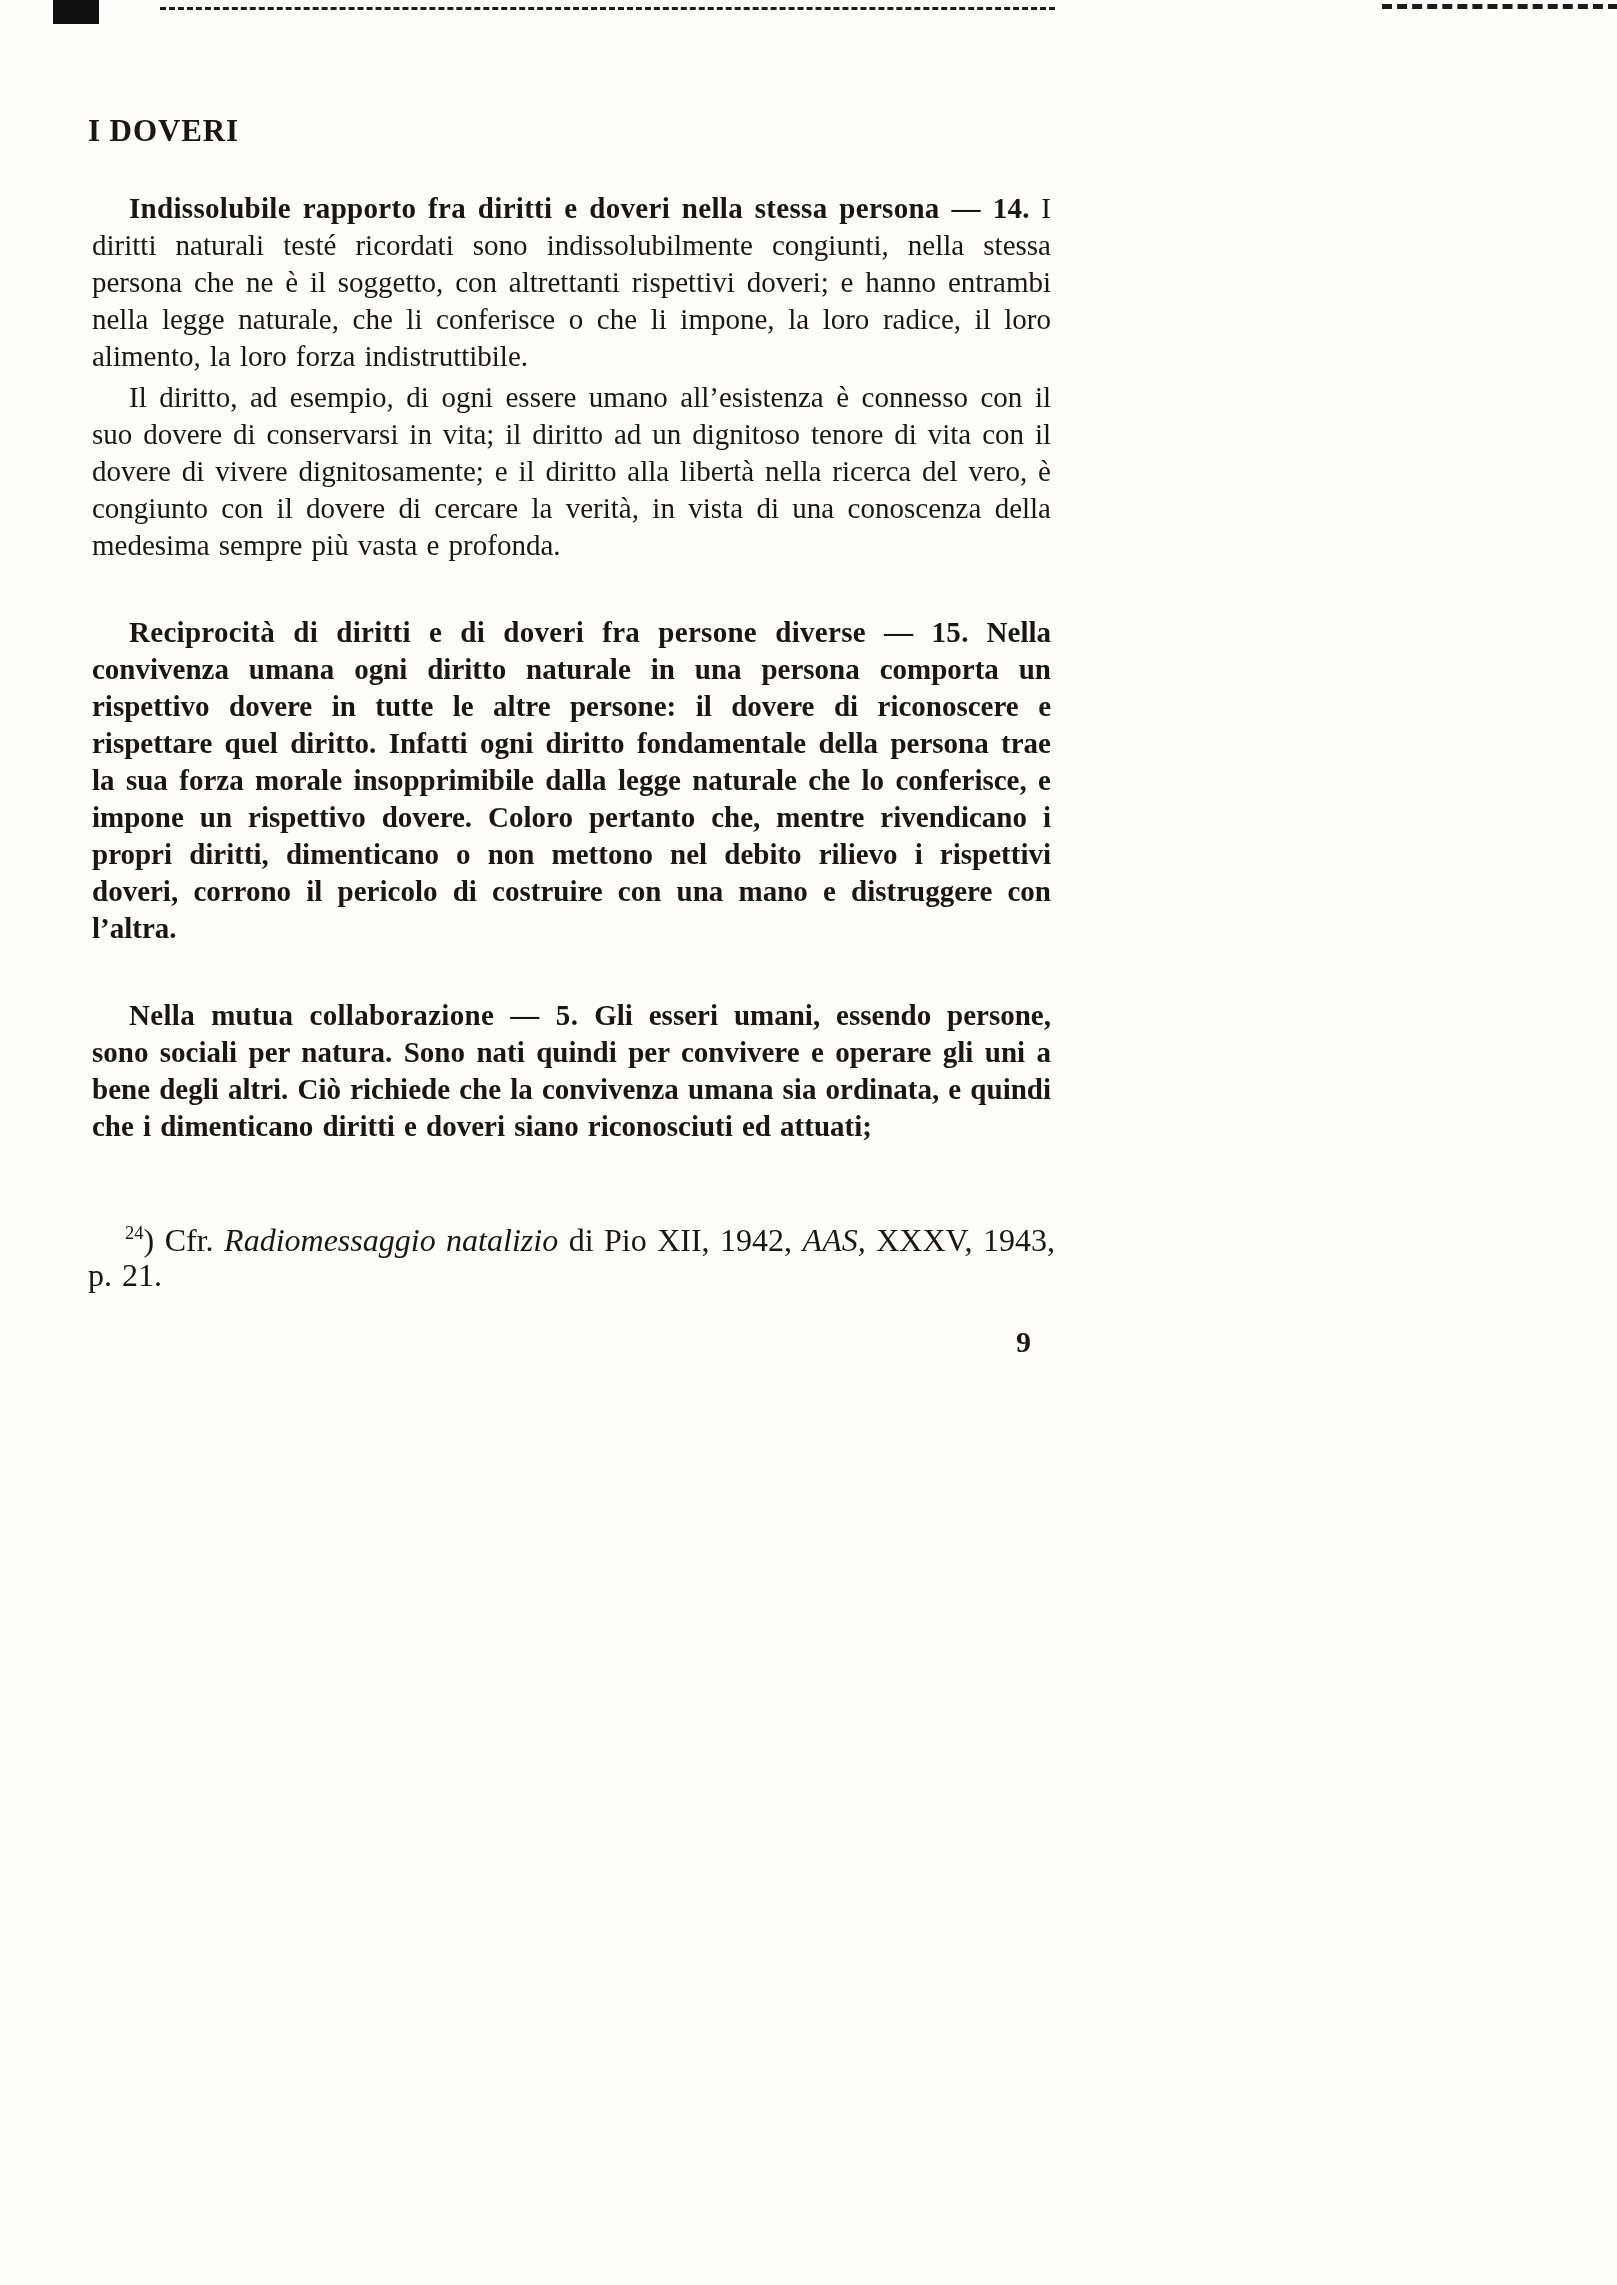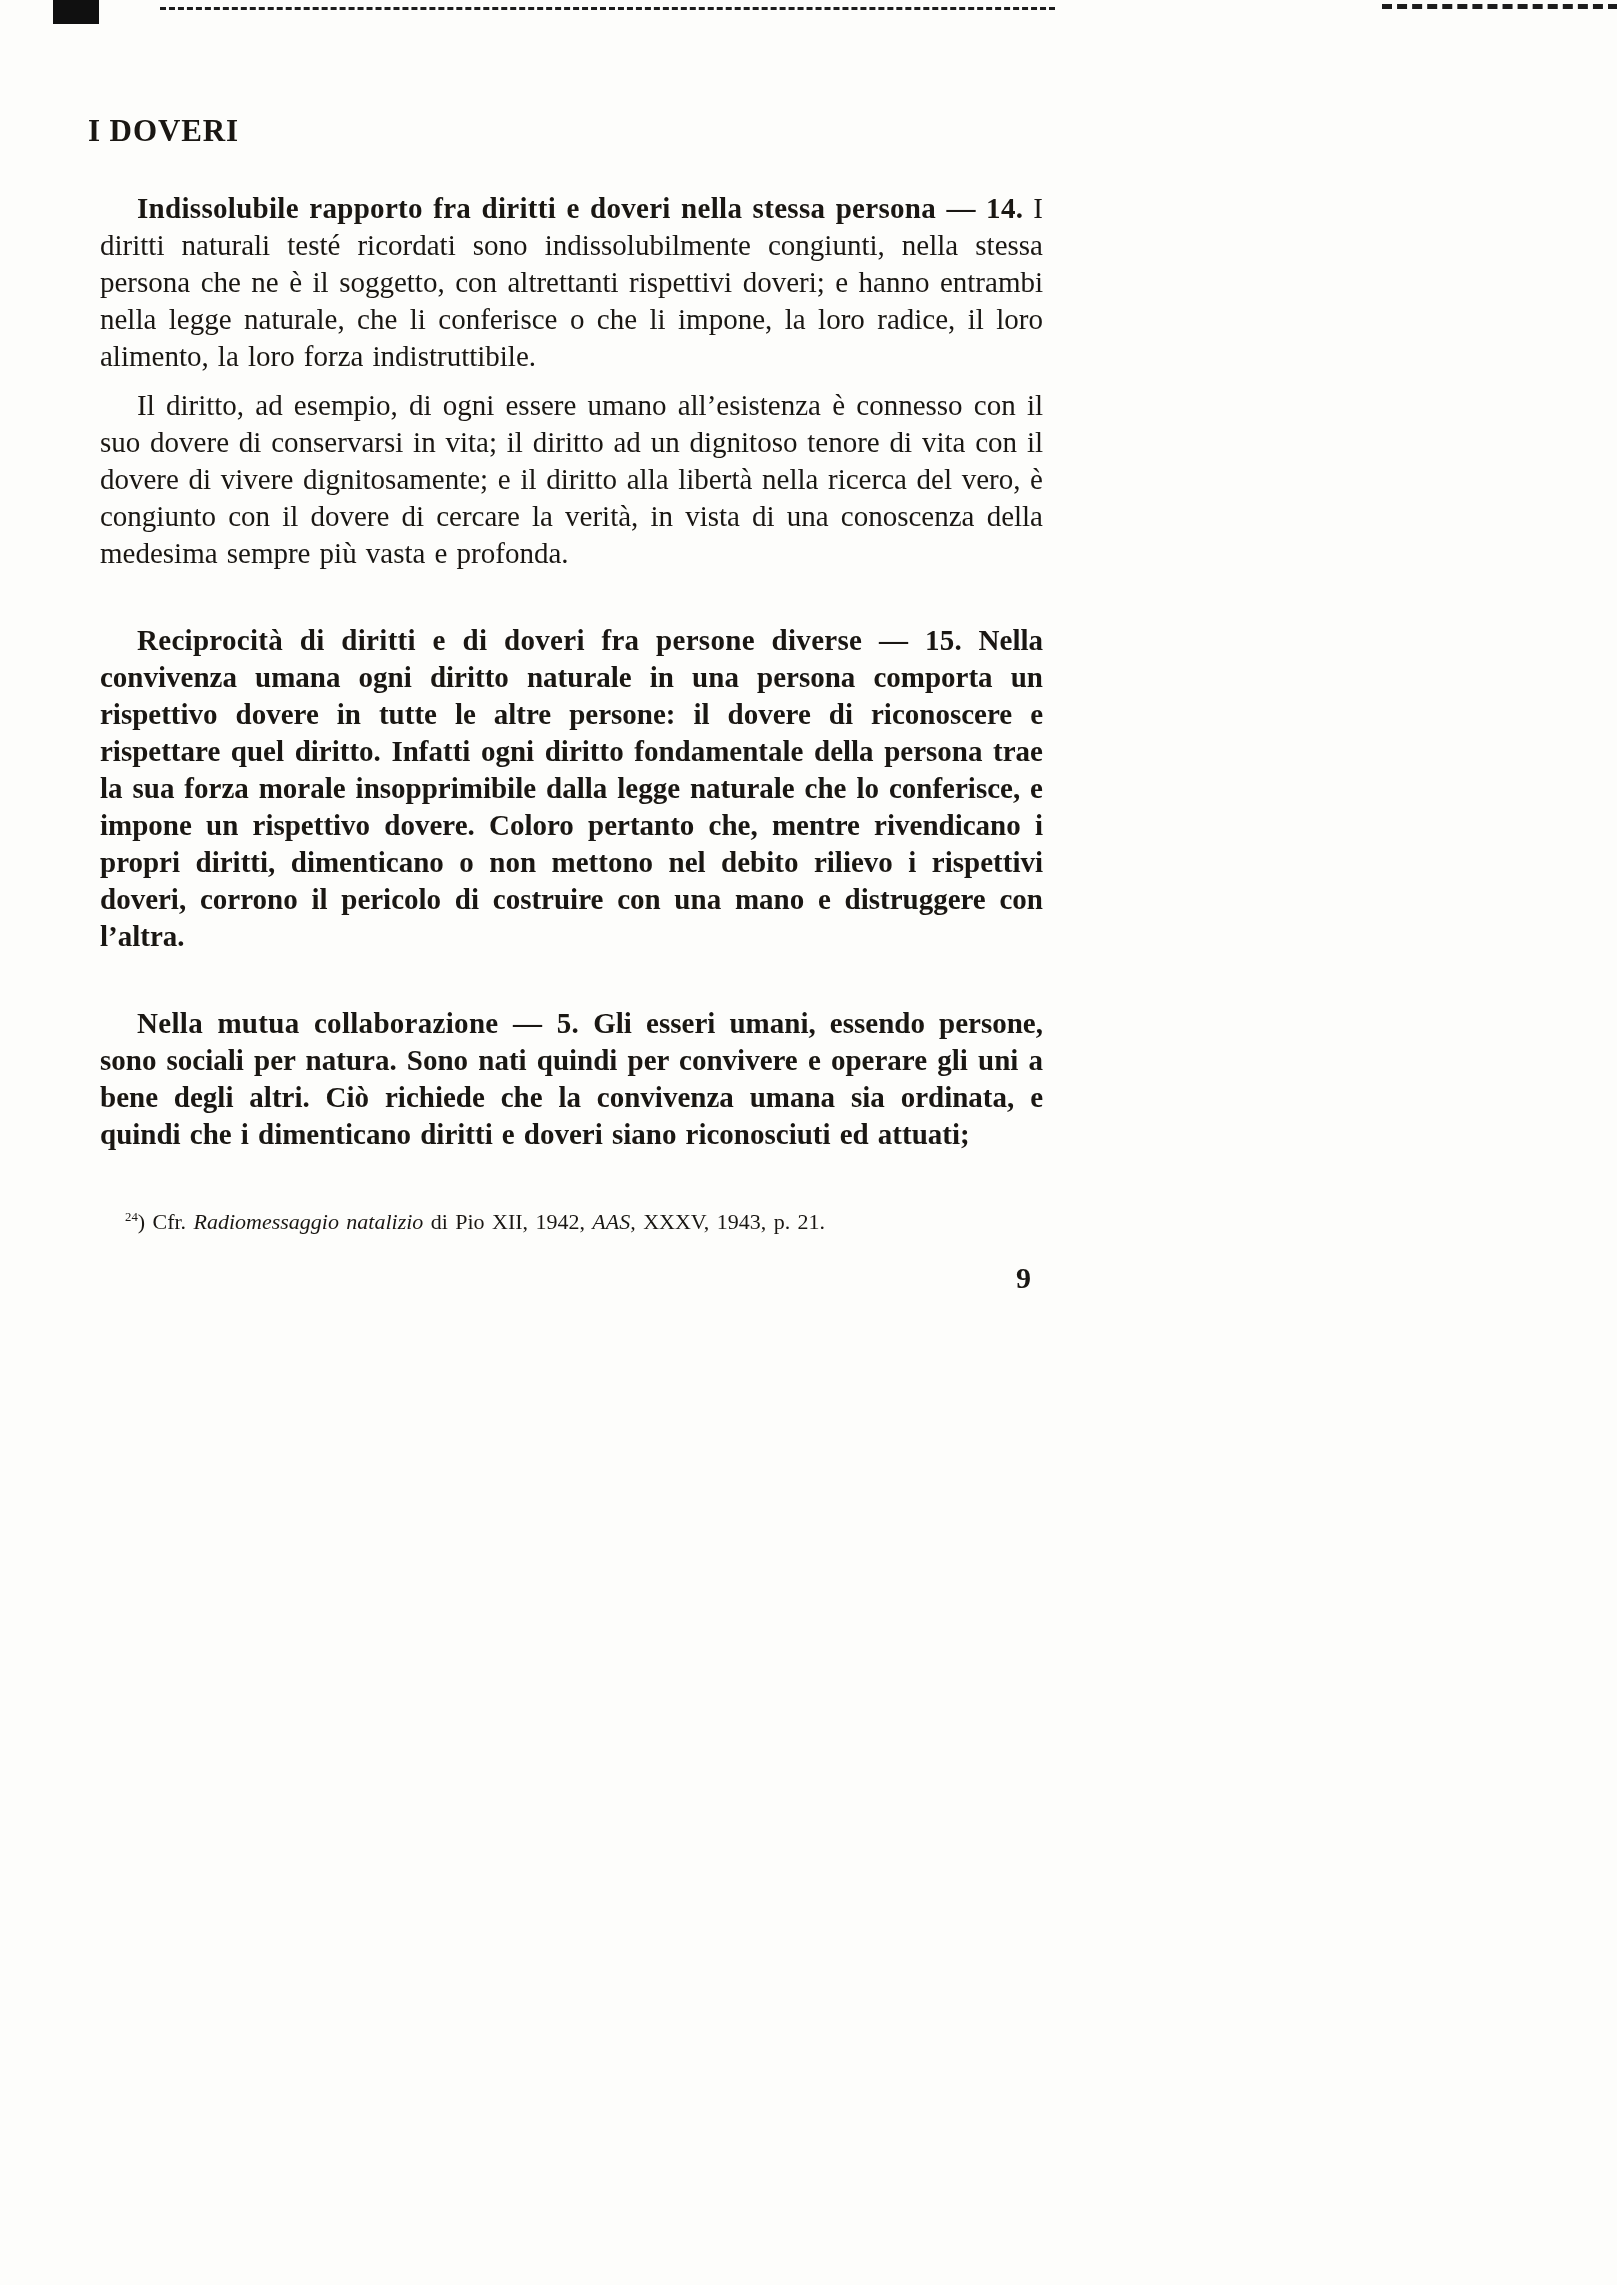--- a/index.html
+++ b/index.html
@@ -46,21 +46,21 @@
   }
 
   .section-heading {
     margin-top: 113px;
     font-weight: bold;
     font-size: 31px;
     letter-spacing: 0.9px;
   }
 
   .para {
-    margin: 12px;
+    margin: 4px;
     font-size: 29px;
     line-height: 37px;
     text-align: justify;
     text-indent: 37px;
     word-spacing: 1.9px;
   }
   .para-first {
     margin-top: 41px;
   }
   .para-spaced {
@@ -71,22 +71,22 @@
     letter-spacing: 0.3px;
   }
 
   sup {
     font-size: 0.58em;
     line-height: 0;
     vertical-align: super;
   }
 
   .footnote {
-    margin-top: 51px;
-    font-size: 22px;
+    margin-top: 78px;
+    font-size: 32px;
     line-height: 35px;
     text-align: justify;
     text-indent: 37px;
     word-spacing: 1.9px;
   }
   .footnote .it {
     font-style: italic;
   }
 
   .page-number {

